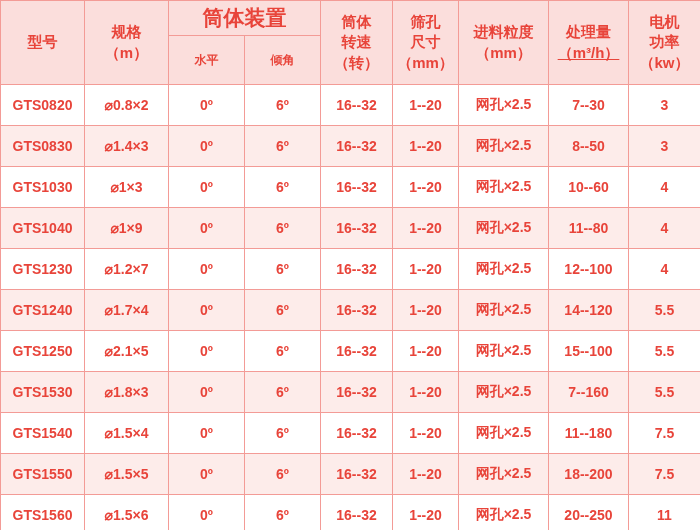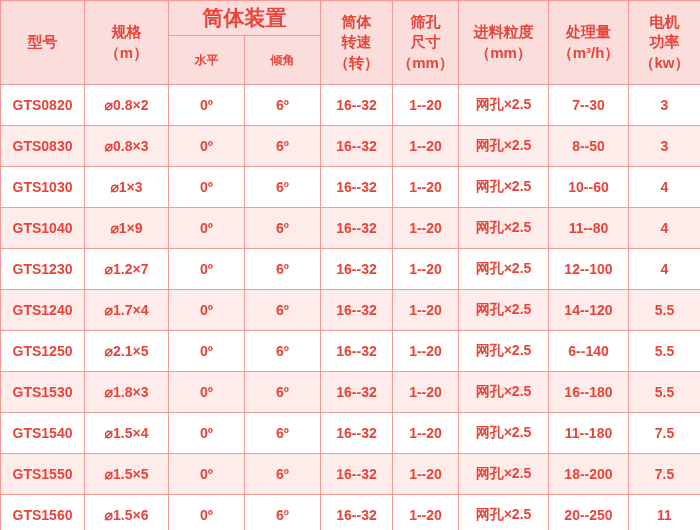--- a/index.html
+++ b/index.html
@@ -55,21 +55,21 @@
   }
   .col-model { width: 84px; }
   .col-spec { width: 84px; }
   .col-h { width: 76px; }
   .col-a { width: 76px; }
   .col-speed { width: 72px; }
   .col-mesh { width: 66px; }
   .col-feed { width: 90px; }
   .col-cap { width: 80px; }
   .col-power { width: 72px; }
-  .nowrap { white-space: nowrap; }
+  .nowrap { white-space: nowrap; text-decoration: underline; }
 </style>
 </head>
 <body>
 
 <table class="spec-table">
   <colgroup>
     <col class="col-model">
     <col class="col-spec">
     <col class="col-h">
     <col class="col-a">
@@ -123,21 +123,21 @@
         <td>0º</td>
         <td>6º</td>
         <td>16--32</td>
         <td>1--20</td>
         <td>网孔×2.5</td>
         <td>7--30</td>
         <td>3</td>
       </tr>
       <tr class="alt">
         <td>GTS0830</td>
-        <td>⌀0.8×3</td>
+        <td>⌀1.4×3</td>
         <td>0º</td>
         <td>6º</td>
         <td>16--32</td>
         <td>1--20</td>
         <td>网孔×2.5</td>
         <td>8--50</td>
         <td>3</td>
       </tr>
       <tr>
         <td>GTS1030</td>
@@ -184,32 +184,32 @@
         <td>5.5</td>
       </tr>
       <tr>
         <td>GTS1250</td>
         <td>⌀2.1×5</td>
         <td>0º</td>
         <td>6º</td>
         <td>16--32</td>
         <td>1--20</td>
         <td>网孔×2.5</td>
-        <td>6--140</td>
+        <td>15--100</td>
         <td>5.5</td>
       </tr>
       <tr class="alt">
         <td>GTS1530</td>
         <td>⌀1.8×3</td>
         <td>0º</td>
         <td>6º</td>
         <td>16--32</td>
         <td>1--20</td>
         <td>网孔×2.5</td>
-        <td>16--180</td>
+        <td>7--160</td>
         <td>5.5</td>
       </tr>
       <tr>
         <td>GTS1540</td>
         <td>⌀1.5×4</td>
         <td>0º</td>
         <td>6º</td>
         <td>16--32</td>
         <td>1--20</td>
         <td>网孔×2.5</td>

